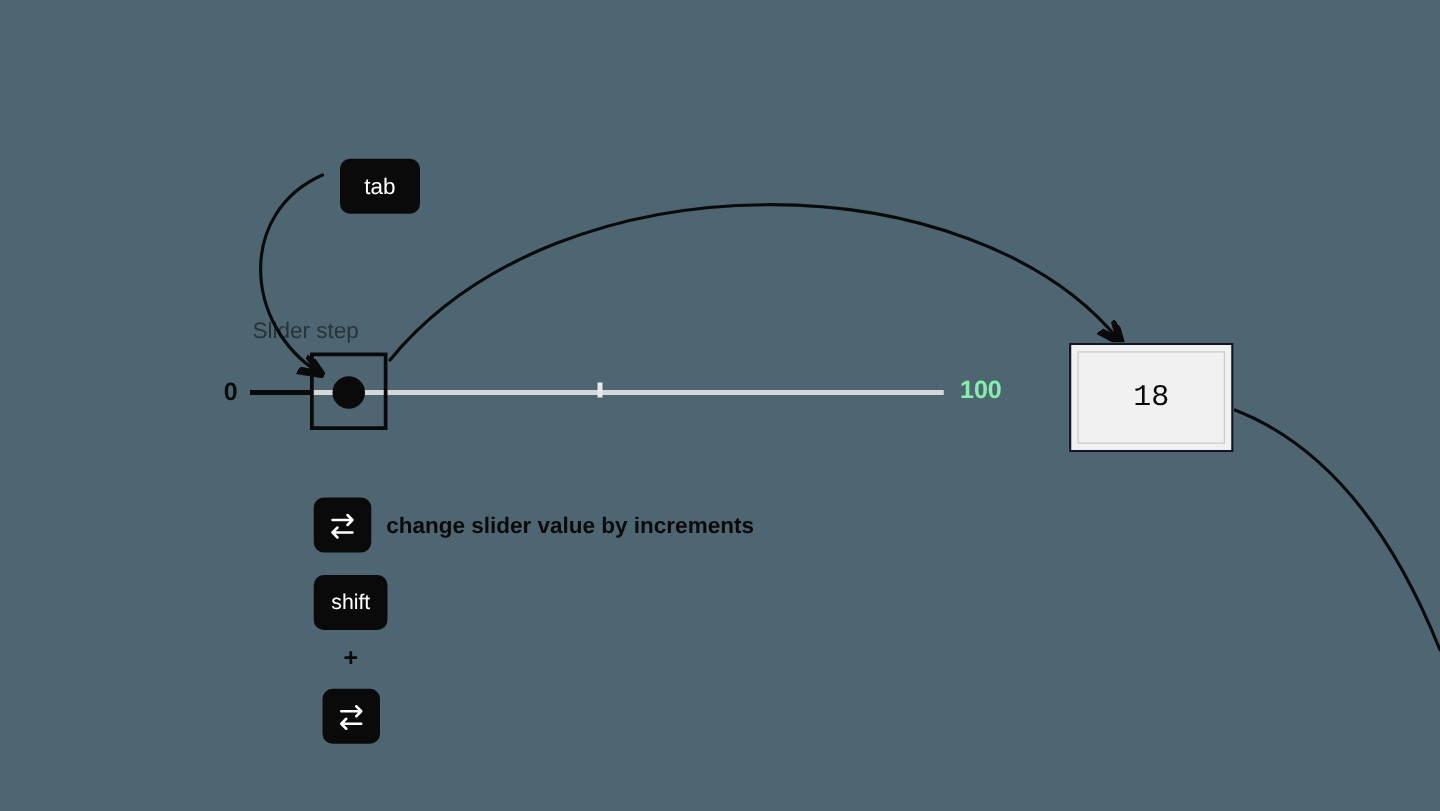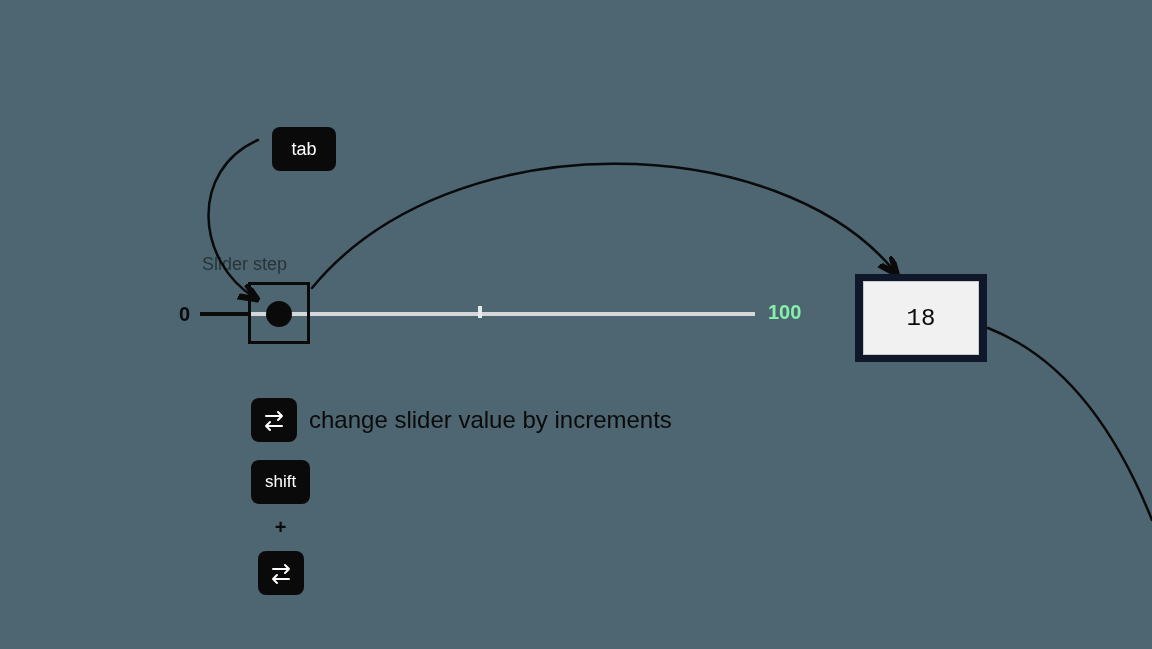--- a/index.html
+++ b/index.html
@@ -106,21 +106,21 @@
       width: 4px;
       height: 12px;
       background: #e8e9ea;
     }
     .value-box {
       position: absolute;
       left: 855px;
       top: 274px;
       width: 132px;
       height: 88px;
-      border: 8px solid #0f172a;
+      border: 2px solid #0f172a;
       background: #f1f1f1;
       display: flex;
       align-items: center;
       justify-content: center;
     }
     .value-box-inner {
       width: 118px;
       height: 74px;
       border: 1px solid #c9cacb;
       display: flex;
@@ -167,22 +167,22 @@
       justify-content: center;
       font-size: 17px;
       font-weight: 500;
     }
     .plus {
       font-size: 20px;
       font-weight: 700;
       color: #0a0a0a;
     }
     .hint-text {
-      font-size: 24px;
-      font-weight: 400;
+      font-size: 18px;
+      font-weight: 700;
       color: #0a0a0a;
     }
     svg.arrows path {
       fill: none;
       stroke: #0a0a0a;
       stroke-width: 2.5;
       stroke-linecap: round;
       stroke-linejoin: round;
     }
     svg.arrows.white path {

